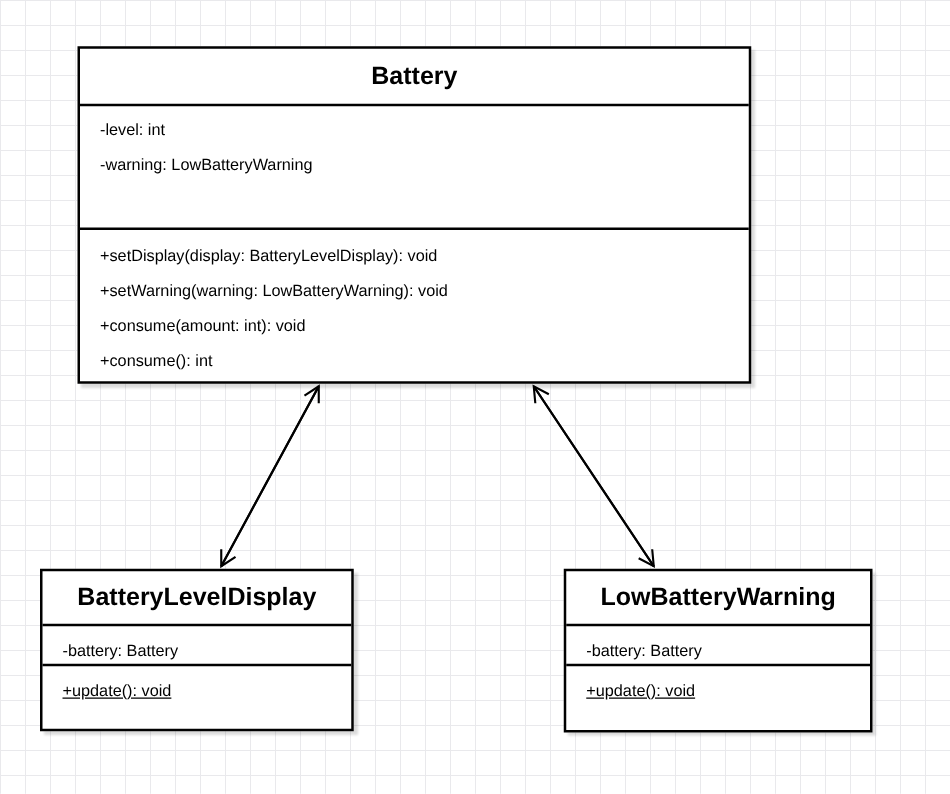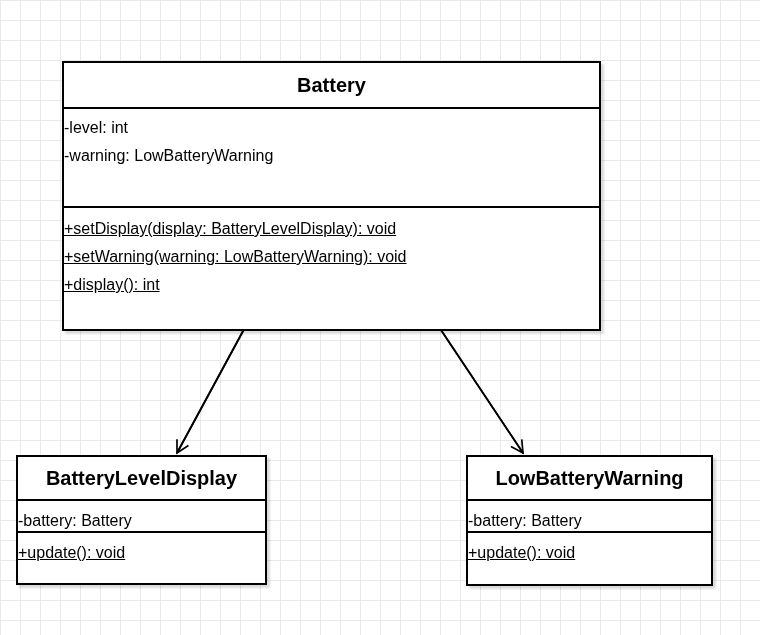--- a/index.html
+++ b/index.html
@@ -37,42 +37,42 @@
     border-bottom: 2px solid #000000;
     display: flex;
     align-items: center;
     justify-content: center;
     font-weight: bold;
     font-size: 20px;
     white-space: nowrap;
   }
   .uml-class .section {
     box-sizing: border-box;
-    padding: 5px 0 0 0;
-    font-size: 16px;
+    padding: 5px 0 0 16px;
+    font-size: 13px;
     line-height: 28px;
     white-space: nowrap;
     overflow: hidden;
   }
   .uml-class .section.attrs {
     border-bottom: 2px solid #000000;
   }
   .uml-class .member {
     white-space: nowrap;
   }
 
   
-  .class-battery { left: 62px; top: 37px; width: 539px; height: 270px; margin-top: 24px; }
+  .class-battery { left: 62px; top: 37px; width: 539px; height: 270px; }
   .class-battery .title { height: 46px; }
   .class-battery .attrs { height: 99px; }
-  .class-battery .methods { flex: 1; padding-top: 7px; text-decoration: underline; }
+  .class-battery .methods { flex: 1; padding-top: 7px; }
 
   
-  .class-display { left: 16px; top: 455px; width: 251px; height: 130px; }
-  .class-warning { left: 451px; top: 455px; width: 247px; height: 131px; margin-left: 15px; }
+  .class-display { left: 32px; top: 455px; width: 251px; height: 130px; }
+  .class-warning { left: 451px; top: 455px; width: 247px; height: 131px; }
   .class-display .title, .class-warning .title { height: 44px; }
   .class-display .attrs, .class-warning .attrs { height: 32px; padding-top: 6px; }
   .class-display .methods, .class-warning .methods { flex: 1; padding-top: 6px; text-decoration: underline; }
 
   .edges-overlay {
     position: absolute;
     left: 0;
     top: 0;
     width: 760px;
     height: 635px;
@@ -105,21 +105,22 @@
 
   <div class="uml-class class-battery">
     <div class="title">Battery</div>
     <div class="section attrs">
       <div class="member">-level: int</div>
       <div class="member">-warning: LowBatteryWarning</div>
     </div>
     <div class="section methods">
       <div class="member">+setDisplay(display: BatteryLevelDisplay): void</div>
       <div class="member">+setWarning(warning: LowBatteryWarning): void</div>
-      <div class="member">+display(): int</div>
+      <div class="member">+consume(amount: int): void</div>
+      <div class="member">+consume(): int</div>
     </div>
   </div>
 
   <div class="uml-class class-display">
     <div class="title">BatteryLevelDisplay</div>
     <div class="section attrs">
       <div class="member">-battery: Battery</div>
     </div>
     <div class="section methods">
       <div class="member">+update(): void</div>

